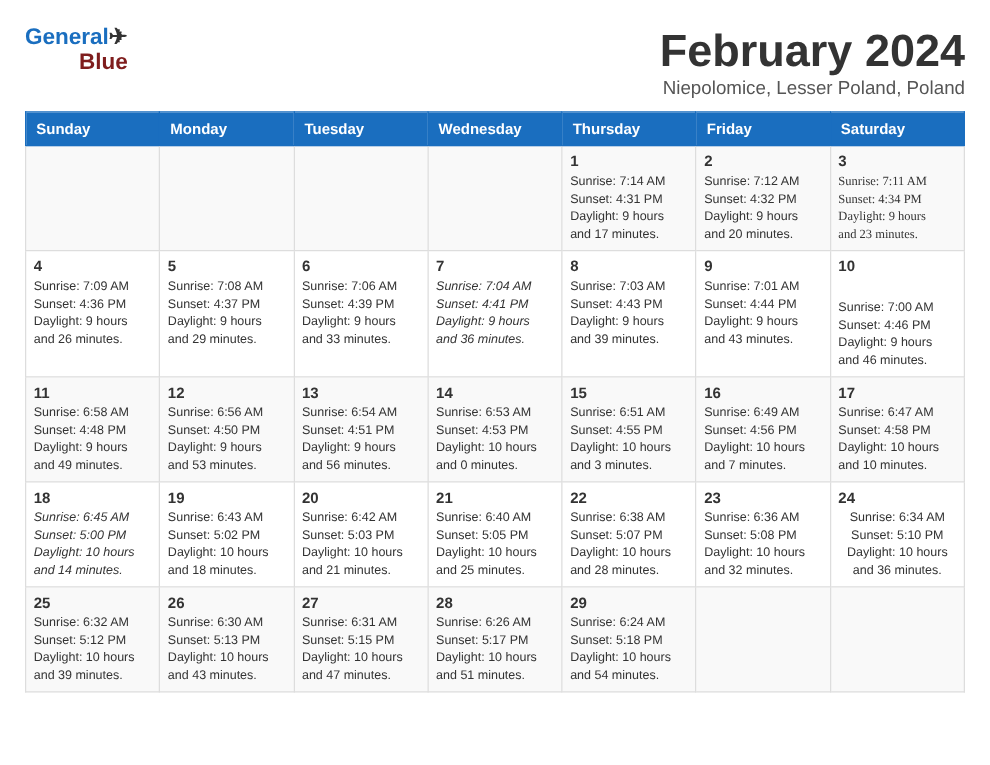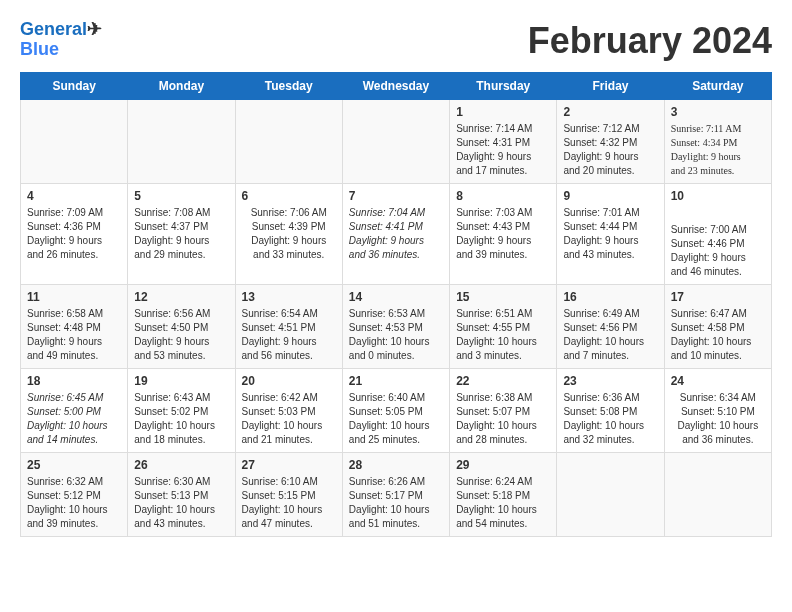--- a/index.html
+++ b/index.html
@@ -12,20 +12,21 @@
     }
     .header {
       display: flex;
       justify-content: space-between;
       align-items: flex-start;
       margin-bottom: 10px;
     }
     .logo {
       display: flex;
       align-items: center;
+      text-align: right;
     }
     .logo-text {
       font-size: 18px;
       font-weight: bold;
       color: #333;
       line-height: 1.1;
     }
     .logo-text span {
       color: #1a6ebf;
     }
@@ -46,21 +47,21 @@
       width: 100%;
       border-collapse: collapse;
       border: 1px solid #ccc;
     }
     .calendar th {
       background-color: #1a6ebf;
       color: #fff;
       font-size: 12px;
       font-weight: bold;
       padding: 6px 8px;
-      text-align: center;
+      text-align: left;
       border: 1px solid #1a6ebf;
     }
     .calendar td {
       vertical-align: top;
       padding: 5px 6px;
       font-size: 10px;
       color: #333;
       border: 1px solid #ddd;
       width: calc(100% / 7);
       min-height: 80px;
@@ -85,26 +86,27 @@
       background-color: inherit;
     }
   </style>
 </head>
 <body>
 
 <div class="header">
   <div class="logo">
     <div>
       <div class="logo-text">
-        <span>General</span>✈<br><span style="color:#3b82f6;">Blue</span>
+        <span>General</span>✈<br><span style="color:#7f1d1d;">Blue</span>
       </div>
     </div>
   </div>
   <div class="title-area">
     <div class="month-title">February 2024</div>
+    <div class="location">Niepolomice, Lesser Poland, Poland</div>
   </div>
 </div>
 
 <table class="calendar">
   <thead>
     <tr>
       <th>Sunday</th>
       <th>Monday</th>
       <th>Tuesday</th>
       <th>Wednesday</th>
@@ -151,21 +153,21 @@
         </td>
         <td>
           <div class="day-number">5</div>
           <div class="day-info" style="white-space: pre-line;">Sunrise: 7:08 AM
 Sunset: 4:37 PM
 Daylight: 9 hours
 and 29 minutes.</div>
         </td>
         <td>
           <div class="day-number">6</div>
-          <div class="day-info" style="white-space: pre-line; text-align: center;">Sunrise: 7:06 AM
+          <div class="day-info" style="white-space: pre-line;">Sunrise: 7:06 AM
 Sunset: 4:39 PM
 Daylight: 9 hours
 and 33 minutes.</div>
         </td>
         <td>
           <div class="day-number">7</div>
           <div class="day-info" style="white-space: pre-line; font-style: italic;">Sunrise: 7:04 AM
 Sunset: 4:41 PM
 Daylight: 9 hours
 and 36 minutes.</div>
@@ -304,21 +306,21 @@
         </td>
         <td>
           <div class="day-number">26</div>
           <div class="day-info" style="white-space: pre-line;">Sunrise: 6:30 AM
 Sunset: 5:13 PM
 Daylight: 10 hours
 and 43 minutes.</div>
         </td>
         <td>
           <div class="day-number">27</div>
-          <div class="day-info" style="white-space: pre-line;">Sunrise: 6:10 AM
+          <div class="day-info" style="white-space: pre-line;">Sunrise: 6:31 AM
 Sunset: 5:15 PM
 Daylight: 10 hours
 and 47 minutes.</div>
         </td>
         <td>
           <div class="day-number">28</div>
           <div class="day-info" style="white-space: pre-line;">Sunrise: 6:26 AM
 Sunset: 5:17 PM
 Daylight: 10 hours
 and 51 minutes.</div>

